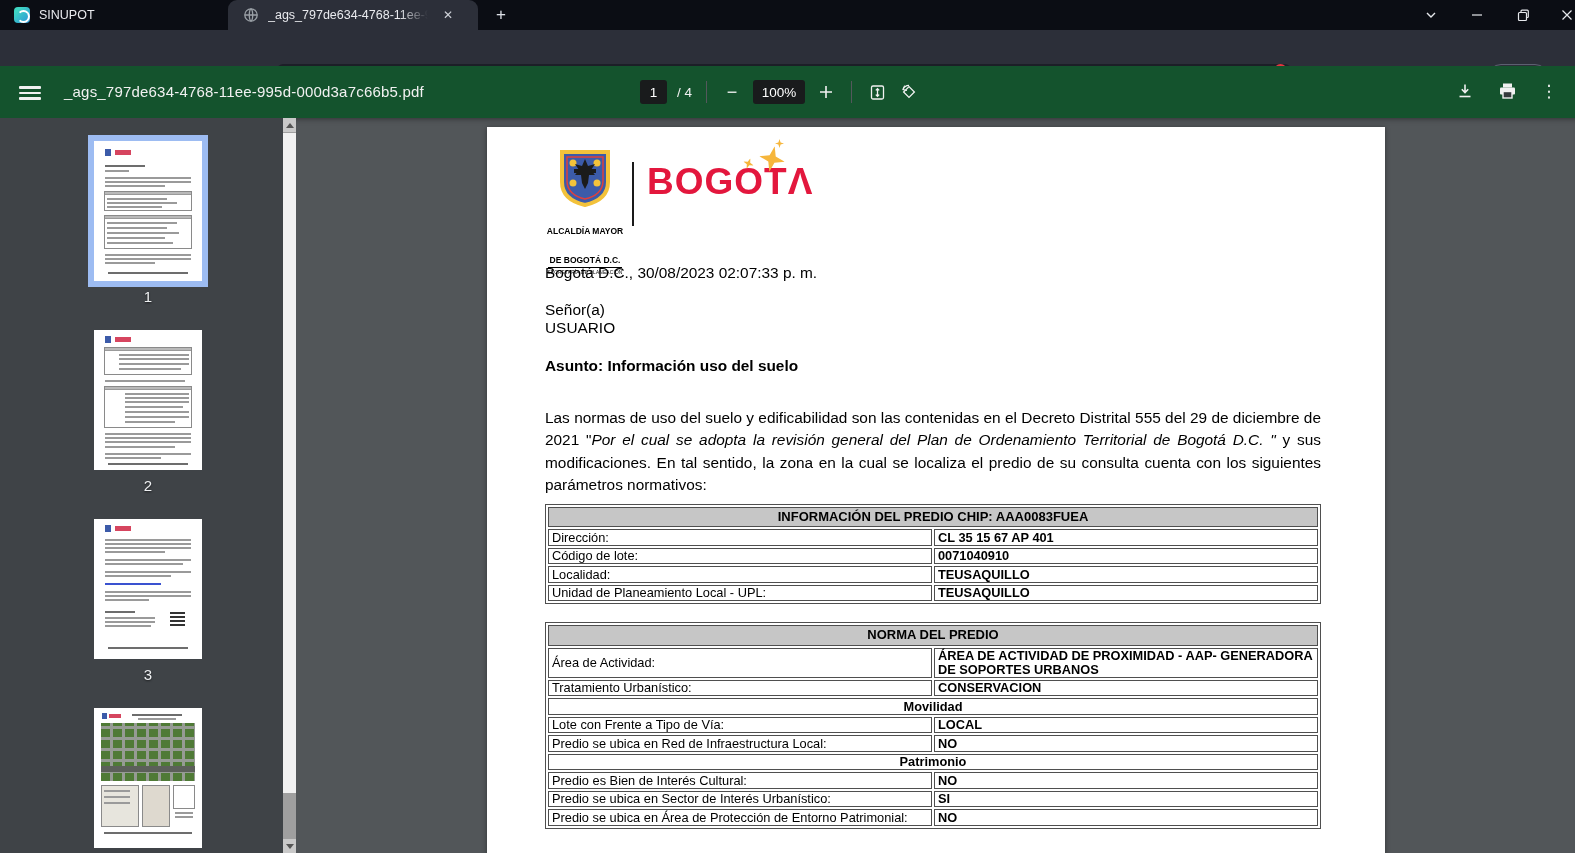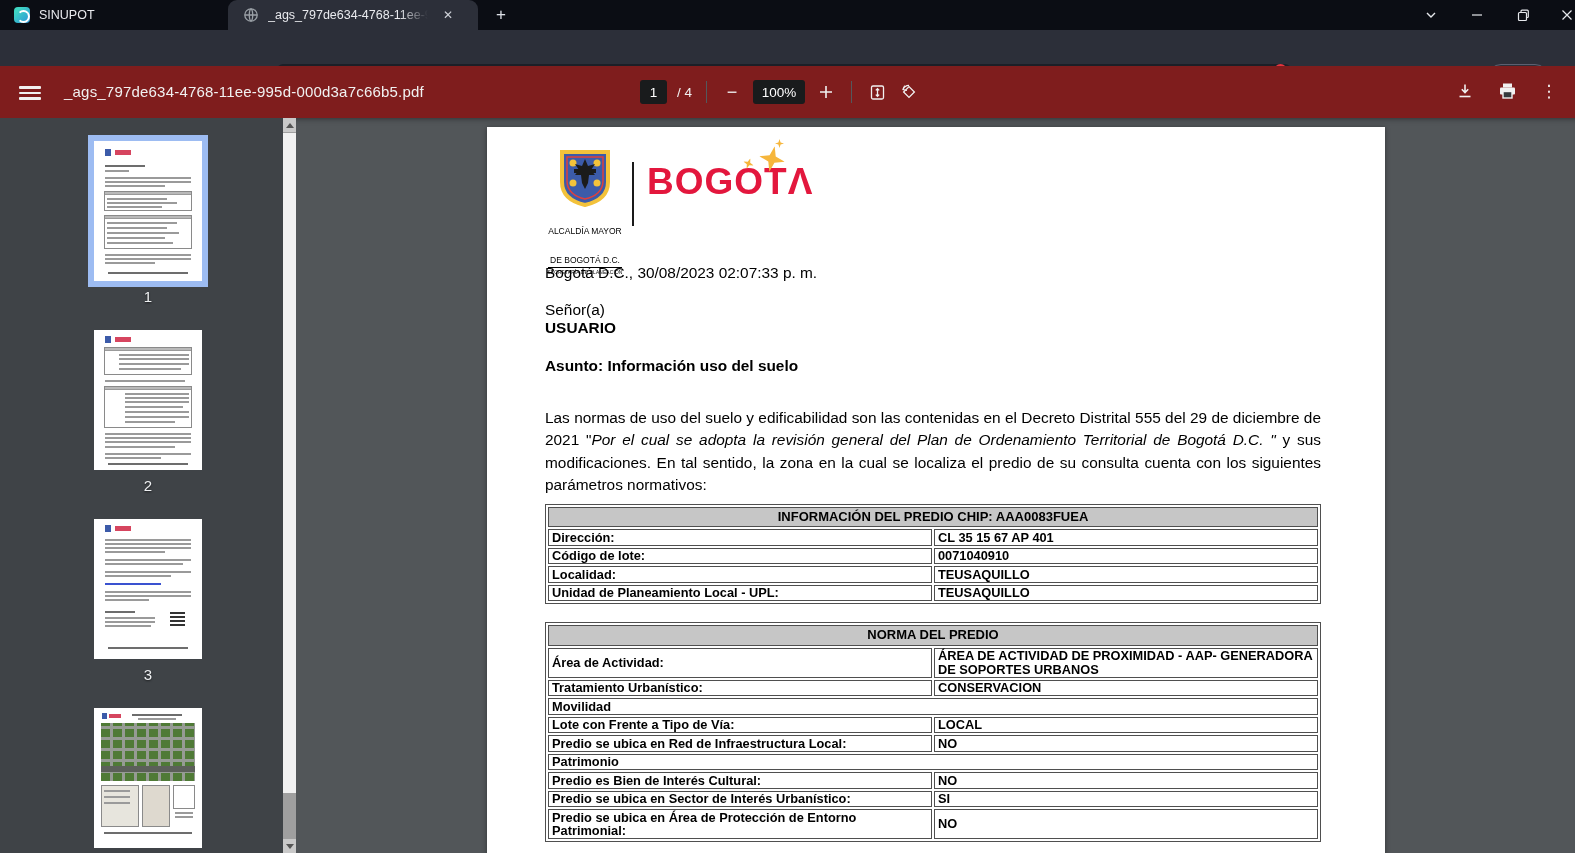--- a/index.html
+++ b/index.html
@@ -29,21 +29,21 @@
   .url-right { margin-left:auto; display:flex; align-items:center; gap:13px; padding-right:10px; }
   .vdiv { width:1px; height:18px; background:#4a4e59; }
   .badge { position:absolute; right:-6px; top:-6px; min-width:13px; height:13px; background:#e5353f; color:#fff;
     font-size:8.5px; line-height:13px; text-align:center; border-radius:7px; padding:0 2px; font-weight:bold; }
   .vpn-pill { position:absolute; left:1487px; top:34px; height:28px; width:62px; border:1px solid #5c6070; border-radius:14px;
     display:flex; align-items:center; gap:6px; padding-left:7px; color:#eceef1; font-size:12.5px; font-weight:bold; }
   .vpn-dot { width:15px; height:15px; border-radius:50%; background:#9298a3; position:relative; }
   .vpn-dot::after{ content:""; position:absolute; left:3.5px; top:6.5px; width:8px; height:2px; background:#2c2f39; }
 
   
-  .pdfbar { position:absolute; left:0; top:66px; width:1575px; height:52px; background:#7f1d1d; color:#f1f1f1; }
+  .pdfbar { position:absolute; left:0; top:66px; width:1575px; height:52px; background:#14532d; color:#f1f1f1; }
   .pdf-menu { position:absolute; left:19px; top:17px; width:22px; height:18px; }
   .pdf-menu span{ display:block; height:2.5px; background:#f1f1f1; margin:3px 0; border-radius:1px; }
   .pdf-name { position:absolute; left:64px; top:17px; font-size:15px; letter-spacing:.2px; }
   .pdf-center { position:absolute; left:640px; top:14px; display:flex; align-items:center; gap:10px; font-size:13.5px; }
   .numbox { background:#191b1c; border-radius:3px; height:24px; display:flex; align-items:center; justify-content:center; color:#fff; }
   .pagebox { width:27px; } .zoombox { width:52px; }
   .toolsep { width:1px; height:22px; background:#54585c; margin:0 4px; }
   .pdf-btn { width:22px; height:22px; display:flex; align-items:center; justify-content:center; }
   .minus-glyph { font-size:18px; color:#f1f1f1; }
   .pdf-right { position:absolute; right:15px; top:14px; display:flex; align-items:center; gap:20px; }
@@ -80,47 +80,47 @@
     repeating-linear-gradient(0deg, rgba(150,155,148,0) 0 8px, #969b94 8px 11px),
     repeating-linear-gradient(90deg, #4f7a36 0 9px, #969b94 9px 12px); }
   .m-road { position:absolute; background:#5c5f5a; }
   .m-panel { position:absolute; border:1px solid #8a8a8a; background:#e7e5dd; }
 
   
   .page { position:absolute; left:487px; top:9px; width:898px; height:920px; background:#fff;
     box-shadow:0 1px 5px rgba(0,0,0,.4); color:#000; }
   .crest { position:absolute; left:57px; top:22px; width:82px; text-align:center; }
   .crest-shield { display:block; margin:0 auto 3px; }
-  .crest-t1 { font-size:8.5px; font-weight:normal; line-height:10px;margin-top:19px; }
+  .crest-t1 { font-size:8.5px; font-weight:bold; line-height:10px;margin-top:19px; }
   .crest-sep { height:1px; background:#000; margin:2px 4px; }
   .crest-t2 { font-size:4.8px; letter-spacing:.2px; }
   .lh-div { position:absolute; left:145px; top:35px; width:2px; height:64px; background:#1a1a1a; }
   .bogota-logo { position:absolute; left:160px; top:36px; }
   .bogota-text { font-size:37px; font-weight:bold; color:#e3173d; letter-spacing:1px; line-height:1; }
   .star { position:absolute; background:#f6b63c; clip-path:polygon(50% 0,62% 38%,100% 50%,62% 62%,50% 100%,38% 62%,0 50%,38% 38%); }
   .s1 { width:26px; height:26px; left:112px; top:-17px; transform:rotate(12deg); }
   .s2 { width:11px; height:11px; left:96px; top:-5px; transform:rotate(20deg); }
   .s3 { width:9px; height:9px; left:128px; top:-24px; }
 
   .doc-body { position:absolute; left:58px; top:137px; width:776px; font-size:15.4px; line-height:18.5px; }
   .dateline { margin-bottom:18px; }
-  .recipient-name { font-weight:bold; }
+  .recipient-name { font-weight:normal; }
   .subject { font-weight:bold; margin-top:19px; }
   .para { margin-top:32px; text-align:justify; line-height:22.4px; }
   .para i { font-style:italic; }
 
   .doc-table { border-collapse:separate; border-spacing:2px; width:776px; background:#fff;
     border:1px solid #4f4f4f; table-layout:fixed; }
   .doc-table.t1 { margin-top:7px; }
   .doc-table.t2 { margin-top:18px; }
   .doc-table th { background:#c6c6c6; border:1px solid #4f4f4f; font-size:13px; height:15px; padding:0 2px; }
   .doc-table td { border:1px solid #4f4f4f; font-size:12.8px; line-height:13.5px; height:14px; padding:0.5px 3px; vertical-align:middle; }
-  .doc-table td.lbl { width:50%; font-weight:bold;margin-top:16px; }
+  .doc-table td.lbl { width:50%; font-weight:normal;margin-top:16px; }
   .doc-table td.val { font-weight:bold; }
-  .doc-table tr.sect td { font-weight:bold; }
+  .doc-table tr.sect td { font-weight:bold; text-align:center; }
 
   svg { display:block; }
 </style>
 </head>
 <body>
 
 <div class="tabstrip">
   <div class="tab tab-inactive">
     <span class="favicon sinupot-ic"></span>
     <span>SINUPOT</span>

